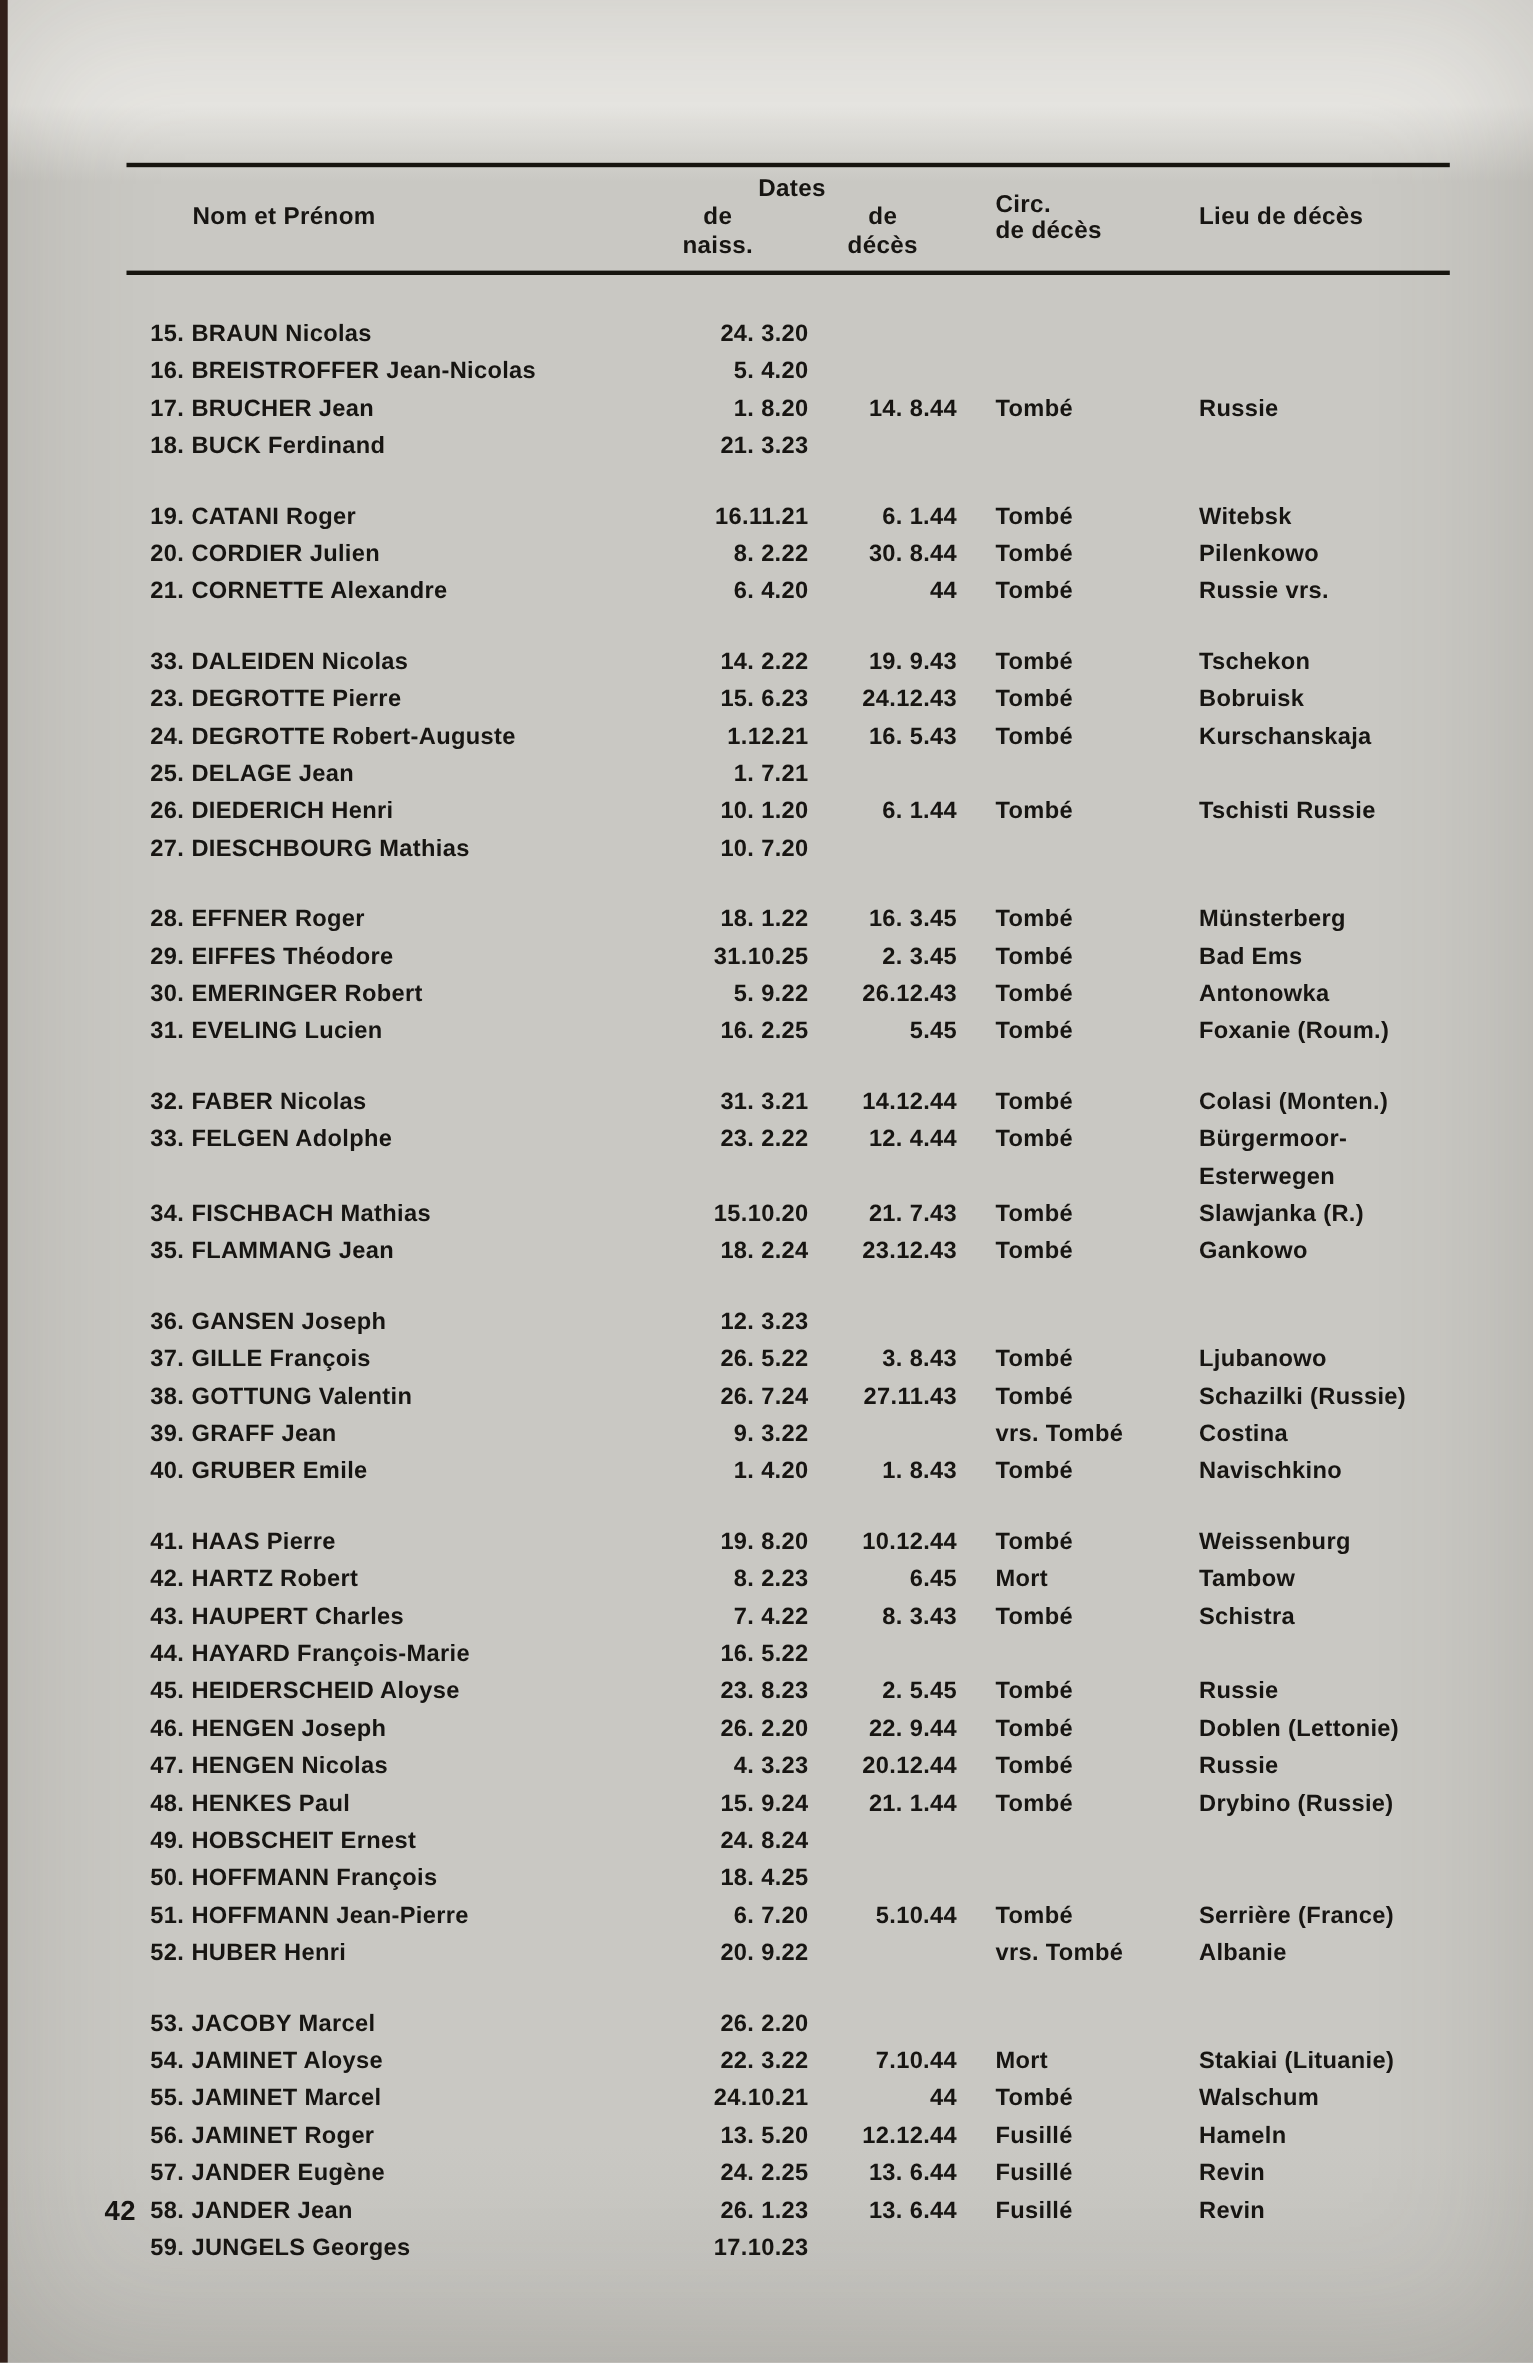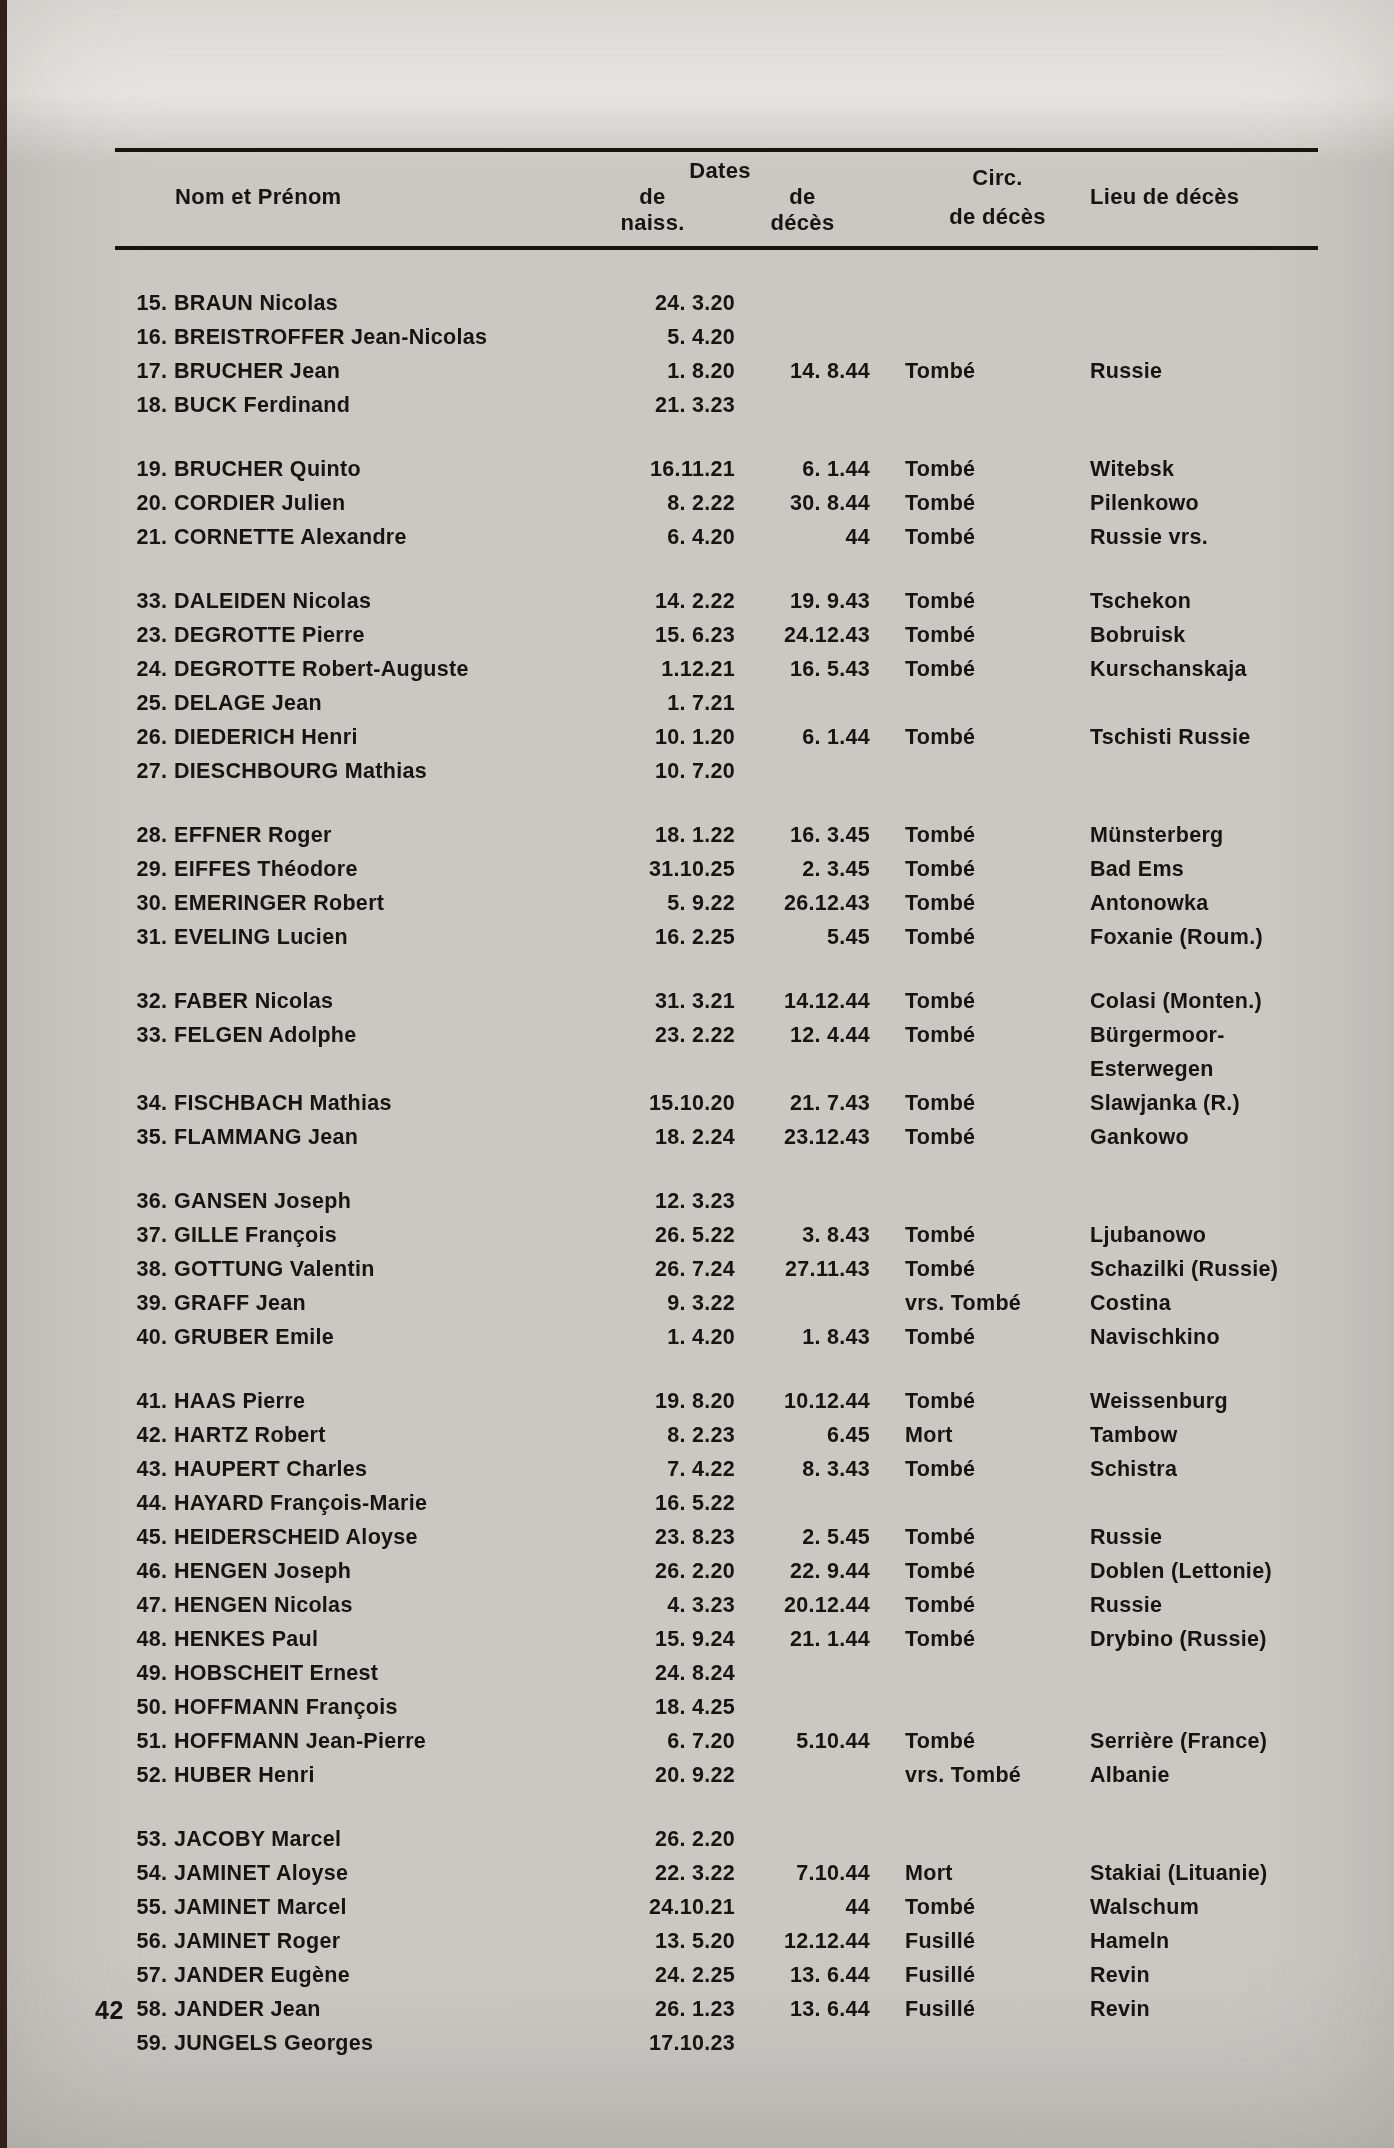--- a/index.html
+++ b/index.html
@@ -51,21 +51,21 @@
     font-size: 22px;
     font-weight: 700;
     letter-spacing: 0.3px;
   }
   .h-name { grid-column: 1 / 3; padding-left: 45px; }
   .h-dates { grid-column: 3 / 5; text-align: center; }
   .h-dates-title { line-height: 26px; }
   .h-dates-cols { display: flex; }
   .h-birth { width: 165px; text-align: center; white-space: pre-line; line-height: 26px; }
   .h-death { width: 135px; text-align: center; white-space: pre-line; line-height: 26px; }
-  .h-circ { grid-column: 6; white-space: pre-line; line-height: 39px; text-align: center; }
+  .h-circ { grid-column: 6; white-space: pre-line; line-height: 23px; }
   .h-place { grid-column: 7; }
 
   .tbody { margin-top: 36px; }
   .group { margin-bottom: 30px; }
   .group:last-child { margin-bottom: 0; }
 
   .row {
     align-items: start;
     font-size: 21.5px;
     font-weight: 700;
@@ -148,21 +148,21 @@
             <div class="cell c-birth">21. 3.23</div>
             <div class="cell c-death"></div>
             <div class="cell c-gap"></div>
             <div class="cell c-circ"></div>
             <div class="cell c-place"></div>
           </div>
         </div>
         <div class="group">
           <div class="row">
             <div class="cell c-num">19.</div>
-            <div class="cell c-name">BRUCHER Quinto</div>
+            <div class="cell c-name">CATANI Roger</div>
             <div class="cell c-birth">16.11.21</div>
             <div class="cell c-death">6. 1.44</div>
             <div class="cell c-gap"></div>
             <div class="cell c-circ">Tombé</div>
             <div class="cell c-place">Witebsk</div>
           </div>
           <div class="row">
             <div class="cell c-num">20.</div>
             <div class="cell c-name">CORDIER Julien</div>
             <div class="cell c-birth">8. 2.22</div>

